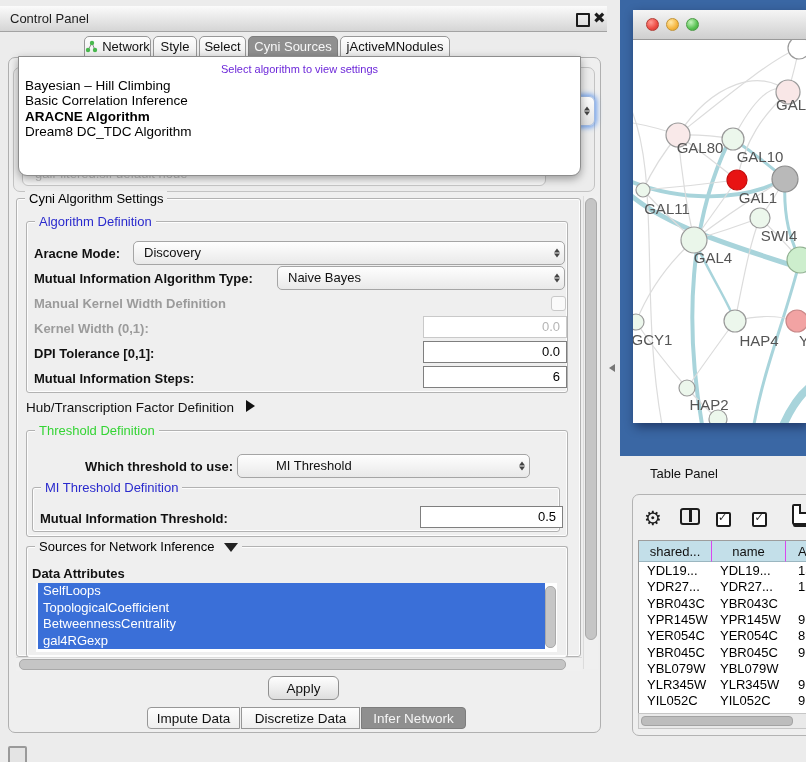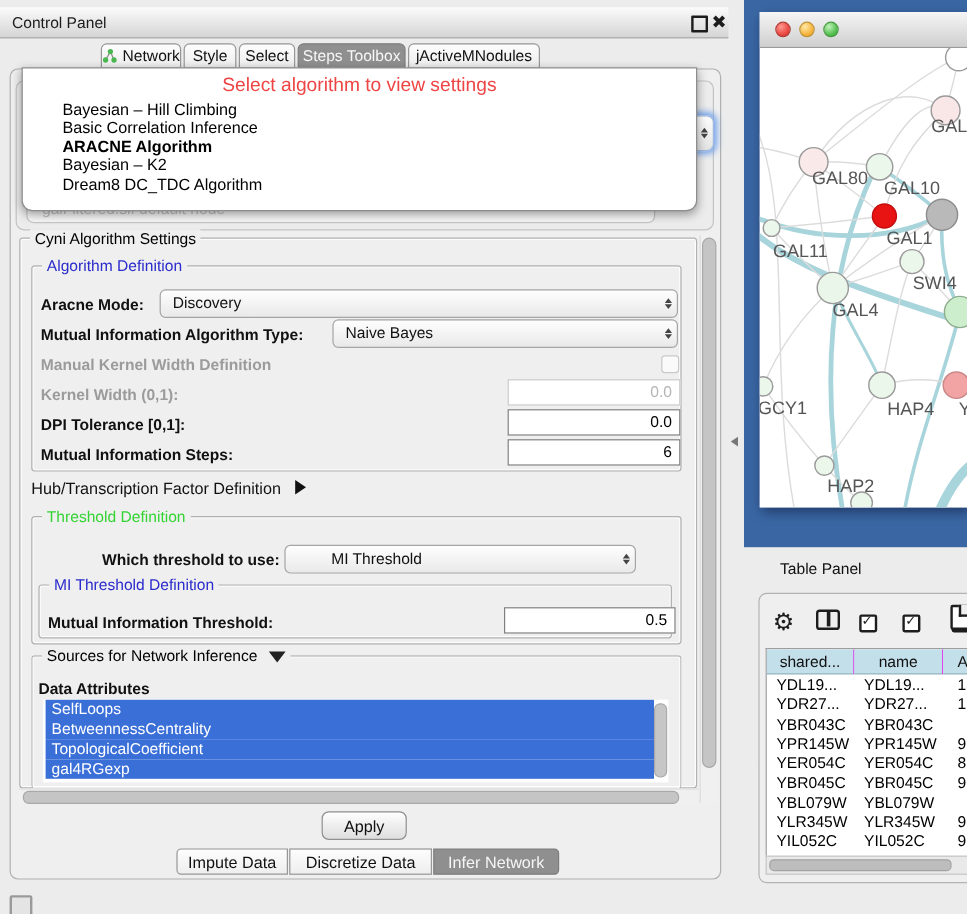--- a/index.html
+++ b/index.html
@@ -15,22 +15,22 @@
   #cp-outer{left:8px;top:57px;width:591px;height:674px;background:#efefef;border:1px solid #b0b0b0;border-radius:7px;}
   #upper-box{left:13px;top:67px;width:580px;height:123px;background:#ececec;border:1px solid #c3c3c3;border-radius:7px;}
   #combo-ghost{left:22px;top:160px;width:524px;height:26px;background:#f7f7f7;border:1px solid #c6c6c6;border-radius:6px;color:#c2c2c2;font-size:13px;line-height:26px;padding-left:12px;box-sizing:border-box;}
   #combo-focus{left:563px;top:96px;width:30px;height:28px;background:linear-gradient(#fdfdfd,#e3e3e3);border:1px solid #9fb9e2;border-radius:6px;box-shadow:0 0 5px 2px rgba(96,150,235,.85);}
   .arrows{position:absolute;right:4px;top:50%;transform:translateY(-50%);display:flex;flex-direction:column;align-items:center;gap:1px;}
   .arrows i{display:block;width:0;height:0;border-left:3.5px solid transparent;border-right:3.5px solid transparent;}
   .arrows i.up{border-bottom:4.5px solid #444;}
   .arrows i.dn{border-top:4.5px solid #444;}
   
   #dropdown{left:18px;top:56px;width:561px;height:118px;background:#fff;border:1px solid #8d8d8d;border-radius:0 0 9px 9px;box-shadow:0 3px 8px rgba(0,0,0,.35);z-index:30;overflow:hidden;}
-  #dd-prompt{text-align:center;color:#ef4444;font-size:16px;padding-top:6px;padding-bottom:3px;}
-  .dd-item{font-size:13.5px;color:#000;padding:0 0 0 6px;line-height:15.4px;white-space:nowrap;margin-left:27px;}
+  #dd-prompt{text-align:center;color:#6d28d9;font-size:11px;padding-top:6px;padding-bottom:3px;}
+  .dd-item{font-size:13.5px;color:#000;padding:0 0 0 6px;line-height:15.4px;white-space:nowrap;}
   .dd-item.bold{font-weight:bold;}
   
   .groupbox{border:1px solid #b2b2b2;box-shadow:inset 0 0 0 1px #fdfdfd;border-radius:3px;background:transparent;}
   .gtitle{position:absolute;top:-8px;left:8px;background:#efefef;padding:0 4px;font-size:13px;}
   .blue{color:#2a2acD;}
   .green{color:#35d435;}
   .lbl{font-size:13px;font-weight:bold;color:#111;white-space:nowrap;}
   .lbl.dis{color:#9b9b9b;}
   .combo{background:linear-gradient(#fefefe,#e9e9e9);border:1px solid #a5a5a5;border-radius:5px;font-size:13px;color:#111;line-height:22px;padding-left:10px;box-sizing:border-box;height:24px;}
   .tfield{background:#fff;border:1px solid #7f7f7f;font-size:13px;color:#000;text-align:right;line-height:20px;padding-right:6px;box-sizing:border-box;height:22px;}
@@ -99,21 +99,21 @@
   </svg>
   <span>Network</span>
 </div>
 <div class="abs tab" style="left:153px;width:44px;">
     <span>Style</span>
   </div>
 <div class="abs tab" style="left:199px;width:47px;">
     <span>Select</span>
   </div>
 <div class="abs tab sel" style="left:248px;width:90px;">
-    <span>Steps Toolbox</span>
+    <span>Cyni Sources</span>
   </div>
 <div class="abs tab" style="left:340px;width:110px;">
     <span>jActiveMNodules</span>
   </div>
 
 <div class="abs" id="cp-outer"></div>
 <div class="abs" id="upper-box"></div>
 <div class="abs" id="combo-ghost">galFiltered.sif default node</div>
 <div class="abs" id="combo-focus">
     <span class="arrows">
@@ -122,21 +122,20 @@
     </span>
   </div>
 
 
 <div class="abs" id="dropdown">
   <div id="dd-prompt">Select algorithm to view settings</div>
   <div id="dd-items">
       <div class="dd-item">Bayesian – Hill Climbing</div>
       <div class="dd-item">Basic Correlation Inference</div>
       <div class="dd-item bold">ARACNE Algorithm</div>
-      <div class="dd-item">Bayesian – K2</div>
       <div class="dd-item">Dream8 DC_TDC Algorithm</div>
     </div>
 </div>
 
 
 <div class="abs groupbox" style="left:16px;top:198px;width:563px;height:457px;">
   <span class="gtitle">Cyni Algorithm Settings</span>
 </div>
 
 
@@ -195,22 +194,22 @@
 
 <div class="abs groupbox" style="left:26px;top:546px;width:540px;height:110px;border-bottom:none;">
   <span class="gtitle">
     <span>Sources for Network Inference</span>
     <span class="tri-down" style="margin-left:6px;position:relative;top:1px;"></span>
   </span>
 </div>
 <div class="abs lbl" style="left:32px;top:566px;">Data Attributes</div>
 <div class="abs" id="attr-list">
     <div class="attr-item">SelfLoops</div>
+    <div class="attr-item">TopologicalCoefficient</div>
     <div class="attr-item">BetweennessCentrality</div>
-    <div class="attr-item">TopologicalCoefficient</div>
     <div class="attr-item">gal4RGexp</div>
   </div>
 <div class="abs" id="attr-vscroll"></div>
 
 
 <div class="abs" id="set-vtrack"></div>
 <div class="abs" id="set-vthumb"></div>
 <div class="abs" id="set-htrack"></div>
 <div class="abs" id="set-hthumb"></div>
 

